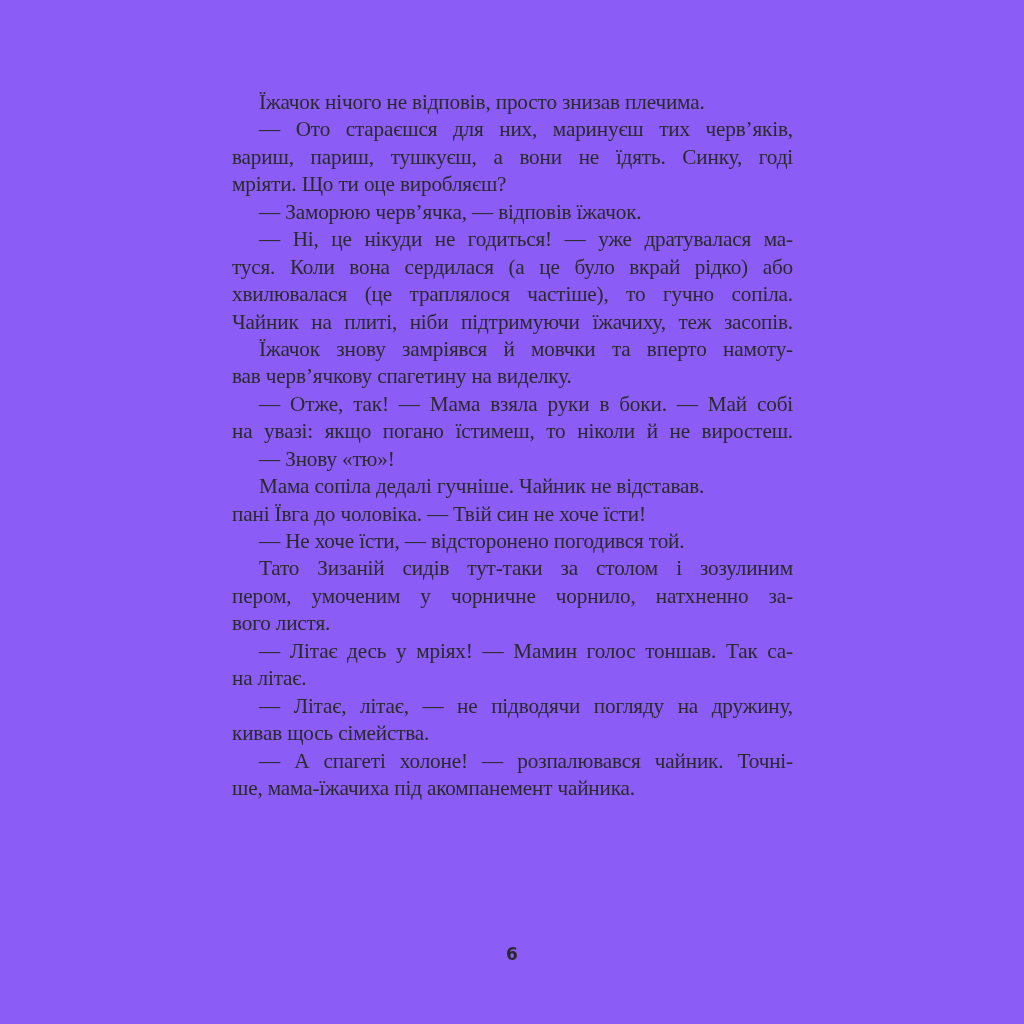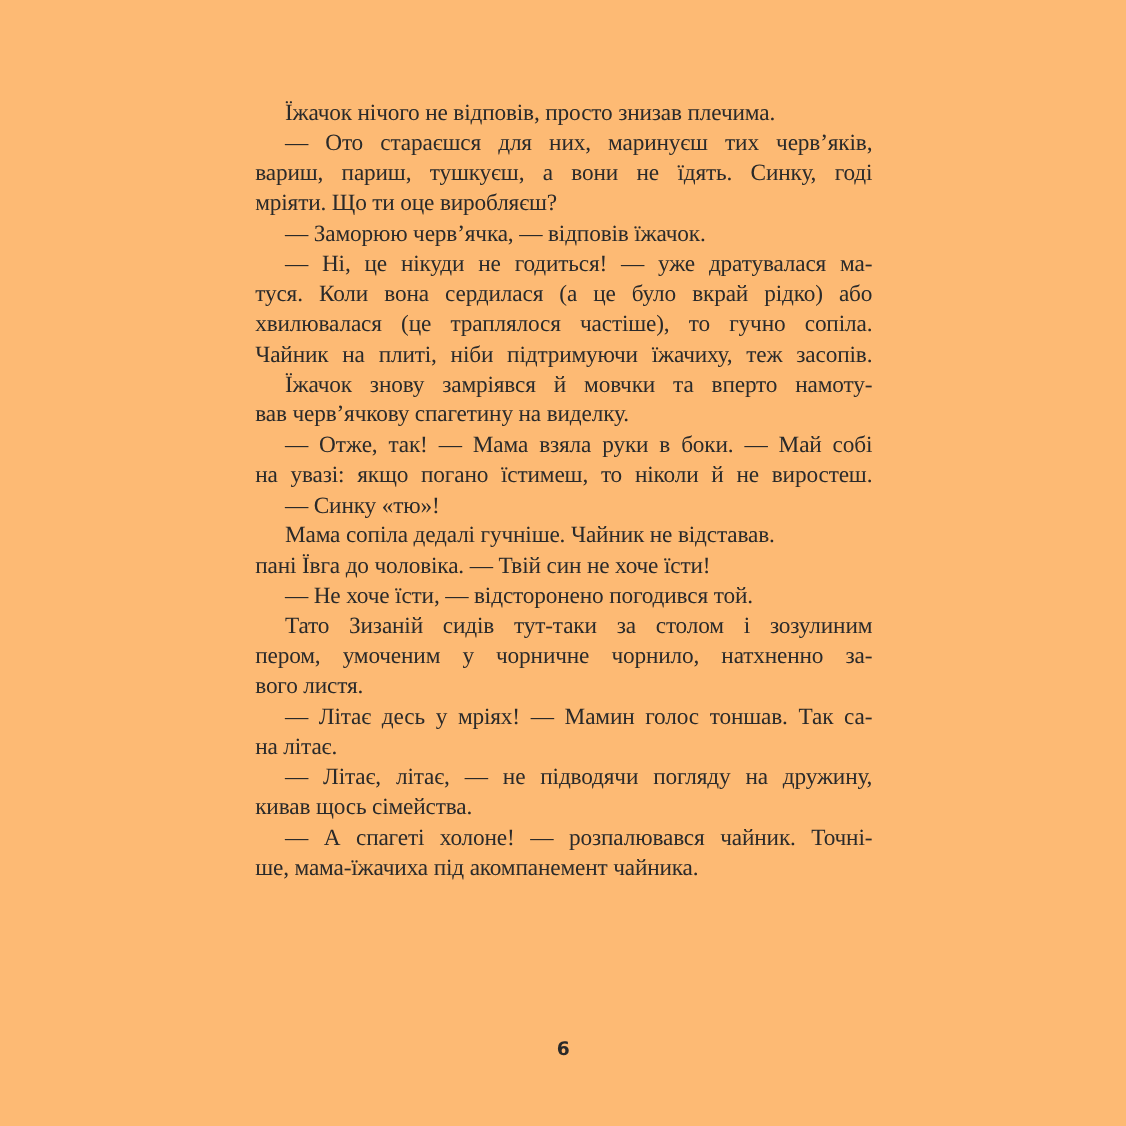--- a/index.html
+++ b/index.html
@@ -12,21 +12,21 @@
       height: 1024px;
       position: relative;
       overflow: hidden;
     }
     .page {
       position: absolute;
       left: 0;
       top: 0;
       width: 1024px;
       height: 1024px;
-      background: #fdba74;
+      background: #8b5cf6;
     }
     .text-block {
       position: absolute;
       left: 232px;
       top: 89px;
       width: 561px;
       font-family: "Liberation Serif", "DejaVu Serif", serif;
       font-size: 21.2px;
       line-height: 27.45px;
       color: #2a2a2a;
@@ -69,21 +69,21 @@
     <span class="line last">мріяти. Що ти оце виробляєш?</span>
     <span class="line indent last">— Заморюю черв’ячка, — відповів їжачок.</span>
     <span class="line indent">— Ні, це нікуди не годиться! — уже дратувалася ма-</span>
     <span class="line">туся. Коли вона сердилася (а це було вкрай рідко) або</span>
     <span class="line">хвилювалася (це траплялося частіше), то гучно сопіла.</span>
     <span class="line">Чайник на плиті, ніби підтримуючи їжачиху, теж засопів.</span>
     <span class="line indent">Їжачок знову замріявся й мовчки та вперто намоту-</span>
     <span class="line last">вав черв’ячкову спагетину на виделку.</span>
     <span class="line indent">— Отже, так! — Мама взяла руки в боки. — Май собі</span>
     <span class="line">на увазі: якщо погано їстимеш, то ніколи й не виростеш.</span>
-    <span class="line indent last">— Синку «тю»!</span>
+    <span class="line indent last">— Знову «тю»!</span>
     <span class="line indent last">Мама сопіла дедалі гучніше. Чайник не відставав.</span>
     <span class="line last">пані Ївга до чоловіка. — Твій син не хоче їсти!</span>
     <span class="line indent last">— Не хоче їсти, — відсторонено погодився той.</span>
     <span class="line indent">Тато Зизаній сидів тут-таки за столом і зозулиним</span>
     <span class="line">пером, умоченим у чорничне чорнило, натхненно за-</span>
     <span class="line last">вого листя.</span>
     <span class="line indent">— Літає десь у мріях! — Мамин голос тоншав. Так са-</span>
     <span class="line last">на літає.</span>
     <span class="line indent">— Літає, літає, — не підводячи погляду на дружину,</span>
     <span class="line last">кивав щось сімейства.</span>

